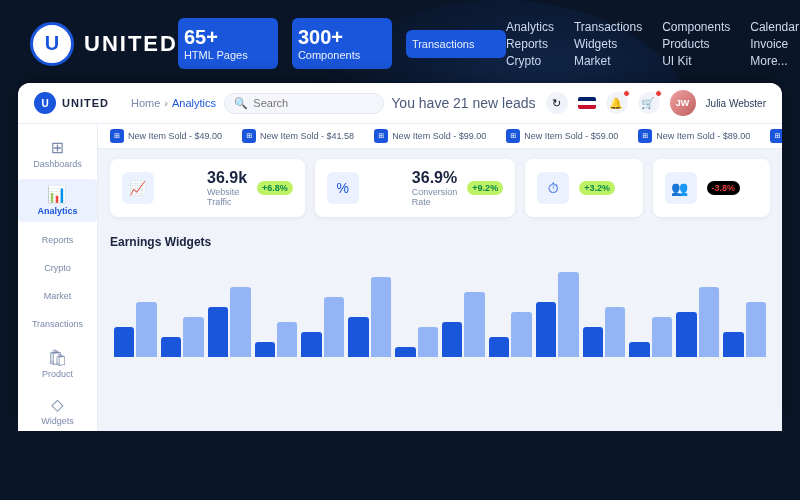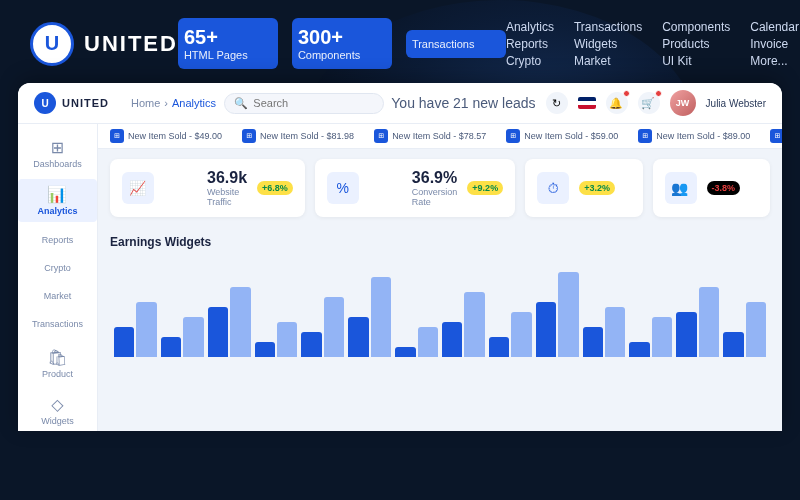--- a/index.html
+++ b/index.html
@@ -386,21 +386,21 @@
       color: #7a8aaa;
     }
 
     .stat-card-change {
       font-size: 9px;
       padding: 2px 5px;
       border-radius: 10px;
       font-weight: 600;
     }
 
-    .change-up { background: #fde047; color: #0a8a4a; }
+    .change-up { background: #bef264; color: #0a8a4a; }
     .change-down { background: #000000; color: #e53e3e; }
 
     
     .earnings-section {
       padding: 8px 12px;
     }
 
     .earnings-title {
       font-size: 12px;
       font-weight: 700;
@@ -565,25 +565,25 @@
 
     <div class="main-content">
 
       <div class="ticker-bar">
         <div class="ticker-item">
           <div class="ticker-dot">⊞</div>
           <span>New Item Sold - $49.00</span>
         </div>
         <div class="ticker-item">
           <div class="ticker-dot">⊞</div>
-          <span>New Item Sold - $81.98</span>
+          <span>New Item Sold - $41.58</span>
         </div>
         <div class="ticker-item">
           <div class="ticker-dot">⊞</div>
-          <span>New Item Sold - $78.57</span>
+          <span>New Item Sold - $99.00</span>
         </div>
         <div class="ticker-item">
           <div class="ticker-dot">⊞</div>
           <span>New Item Sold - $59.00</span>
         </div>
         <div class="ticker-item">
           <div class="ticker-dot">⊞</div>
           <span>New Item Sold - $89.00</span>
         </div>
         <div class="ticker-item">

